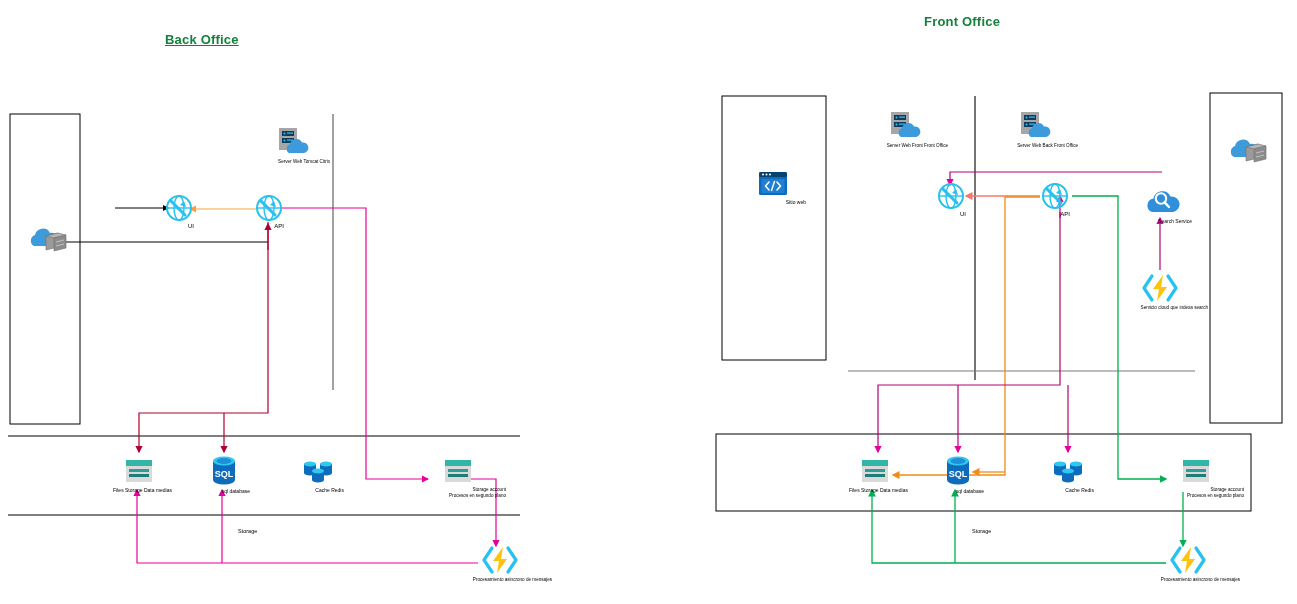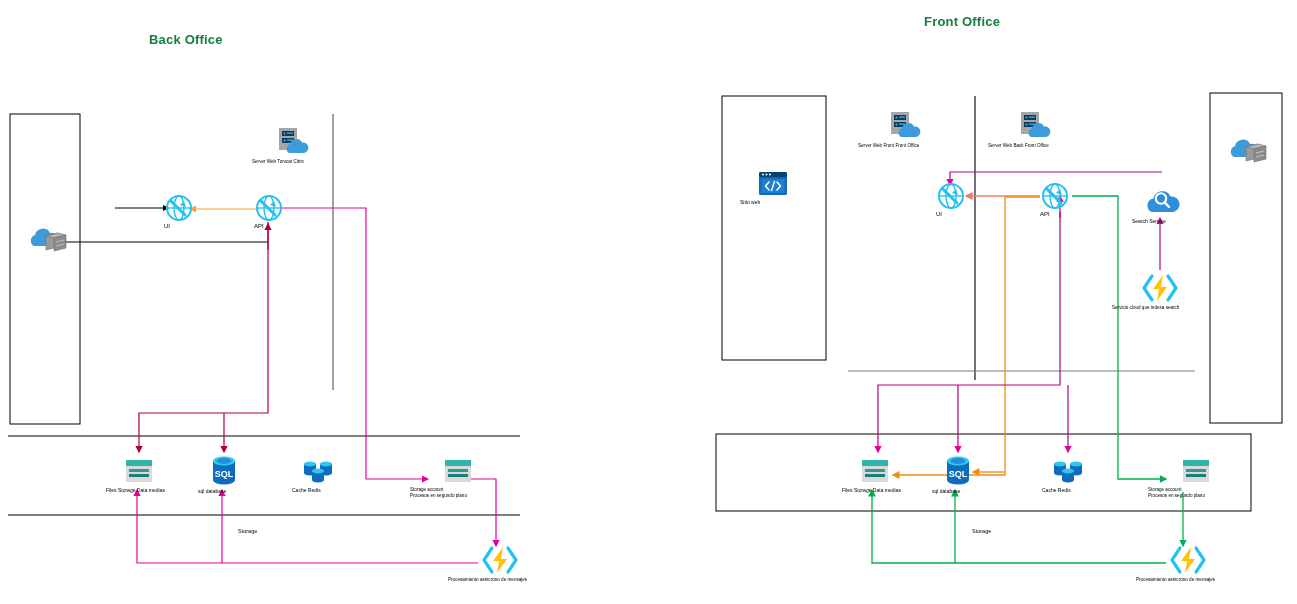--- a/index.html
+++ b/index.html
@@ -5,21 +5,21 @@
 <style>
   html,body{margin:0;padding:0;background:#ffffff;}
   body{
     font-family:"Liberation Sans", sans-serif;
     width:1297px; height:604px;
     position:relative; overflow:hidden;
     color:#000;
   }
   #canvas{position:absolute;left:0;top:0;width:1297px;height:604px;}
   .svg-layer{position:absolute;left:0;top:0;width:1297px;height:604px;pointer-events:none;}
-  .node{position:absolute;text-align:left;}
+  .node{position:absolute;text-align:right;}
   .node .cap{
     font-size:5px; line-height:6px; color:#000;
     margin-top:1px; white-space:pre-line; letter-spacing:0px;
   }
   .node .cap.tiny{font-size:4.6px;line-height:5.6px;}
   .zone-title{
     position:absolute; font-size:13px; font-weight:bold; color:#15803d;
     letter-spacing:.2px; white-space:nowrap;
   }
   .glyph{display:block;margin:0 auto;}
@@ -100,21 +100,21 @@
     <path d="M1160,270 L1160,218" stroke="#b3007a" stroke-width="1.2" fill="none" marker-end="url(#ah-magenta)"></path>
 
     <path d="M1072,196 L1118,196 L1118,479 L1166,479" stroke="#00b050" stroke-width="1.3" fill="none" marker-end="url(#ah-green)"></path>
 
     <path d="M1183,492 L1183,546" stroke="#00b050" stroke-width="1.3" fill="none" marker-end="url(#ah-green)"></path>
 
     <path d="M1166,563 L872,563 L872,490" stroke="#00b050" stroke-width="1.3" fill="none" marker-end="url(#ah-green)"></path>
     <path d="M955,563 L955,490" stroke="#00b050" stroke-width="1.3" fill="none" marker-end="url(#ah-green)"></path>
   </svg>
 
-  <div class="zone-title" style="left:149px;top:32px;">Back Office</div>
+  <div class="zone-title" style="left:165px;top:32px;text-decoration:underline;">Back Office</div>
   <div class="zone-title" style="left:924px;top:14px;">Front Office</div>
 
   <div class="node" style="left:28px;top:222px;width:46px;">
     <svg class="glyph" width="46" height="30" viewBox="0 0 46 30">
       <path d="M6,24 a6,6 0 0 1 1,-11 a8,8 0 0 1 15,-2 a6,6 0 0 1 3,13 z" fill="#3d9bdc"></path>
       <g fill="#9a9a9a" stroke="#6f6f6f" stroke-width=".6">
         <path d="M18,14 L30,11 L30,25 L18,28 z"></path>
         <path d="M18,14 L30,11 L38,13 L26,16 z" fill="#b5b5b5"></path>
         <path d="M26,16 L38,13 L38,26 L26,29 z" fill="#8c8c8c"></path>
       </g>

